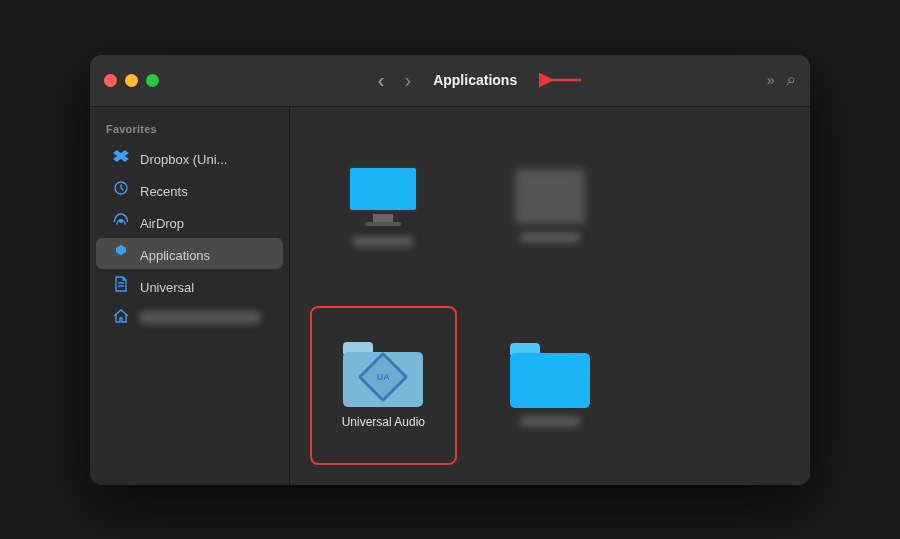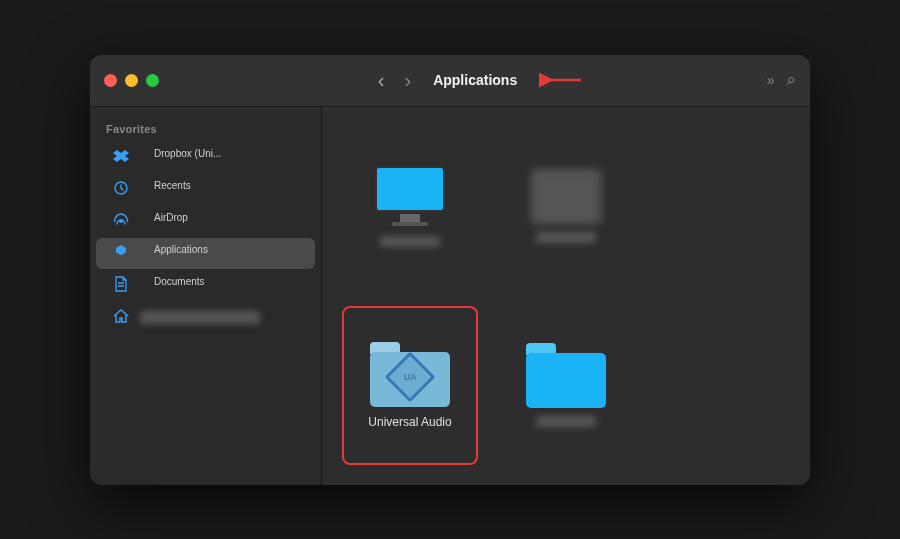--- a/index.html
+++ b/index.html
@@ -105,47 +105,47 @@
 
     
     .content {
       display: flex;
       flex: 1;
       overflow: hidden;
     }
 
     
     .sidebar {
-      width: 232px;
+      width: 200px;
       background: #2a2a2a;
       border-right: 1px solid #1a1a1a;
       padding: 12px 0;
       flex-shrink: 0;
       overflow-y: auto;
     }
 
     .sidebar-section-title {
       font-size: 11px;
       font-weight: 600;
       color: #888;
       padding: 4px 16px 6px;
       text-transform: none;
       letter-spacing: 0.02em;
     }
 
     .sidebar-item {
       display: flex;
-      align-items: flex-start;
-      gap: 24px;
+      align-items: flex-end;
+      gap: 10px;
       padding: 6px 16px;
       cursor: pointer;
       border-radius: 6px;
       margin: 1px 6px;
       color: #d0d0d0;
-      font-size: 10px;
+      font-size: 13px;
       font-weight: 500;
     }
 
     .sidebar-item.active {
       background: #4a4a4a;
     }
 
     .sidebar-icon {
       font-size: 15px;
       width: 18px;
@@ -425,21 +425,21 @@
 
       <div class="sidebar-item">
         <span class="sidebar-icon blue">
           <svg width="14" height="16" viewBox="0 0 14 16" fill="none" stroke="#3b9ef5" stroke-width="1.3">
             <path d="M2 1h7l3 3v11H2z"></path>
             <path d="M9 1v3h3"></path>
             <line x1="4" y1="7" x2="10" y2="7"></line>
             <line x1="4" y1="10" x2="10" y2="10"></line>
           </svg>
         </span>
-        <span class="sidebar-item-label">Documents</span>
+        <span class="sidebar-item-label">Universal</span>
       </div>
 
 
       <div class="sidebar-home-blur">
         <span class="sidebar-icon blue">
           <svg width="16" height="16" viewBox="0 0 16 16" fill="none" stroke="#3b9ef5" stroke-width="1.4">
             <path d="M1 8L8 2l7 6"></path>
             <path d="M3 7v7h4v-4h2v4h4V7"></path>
           </svg>
         </span>

